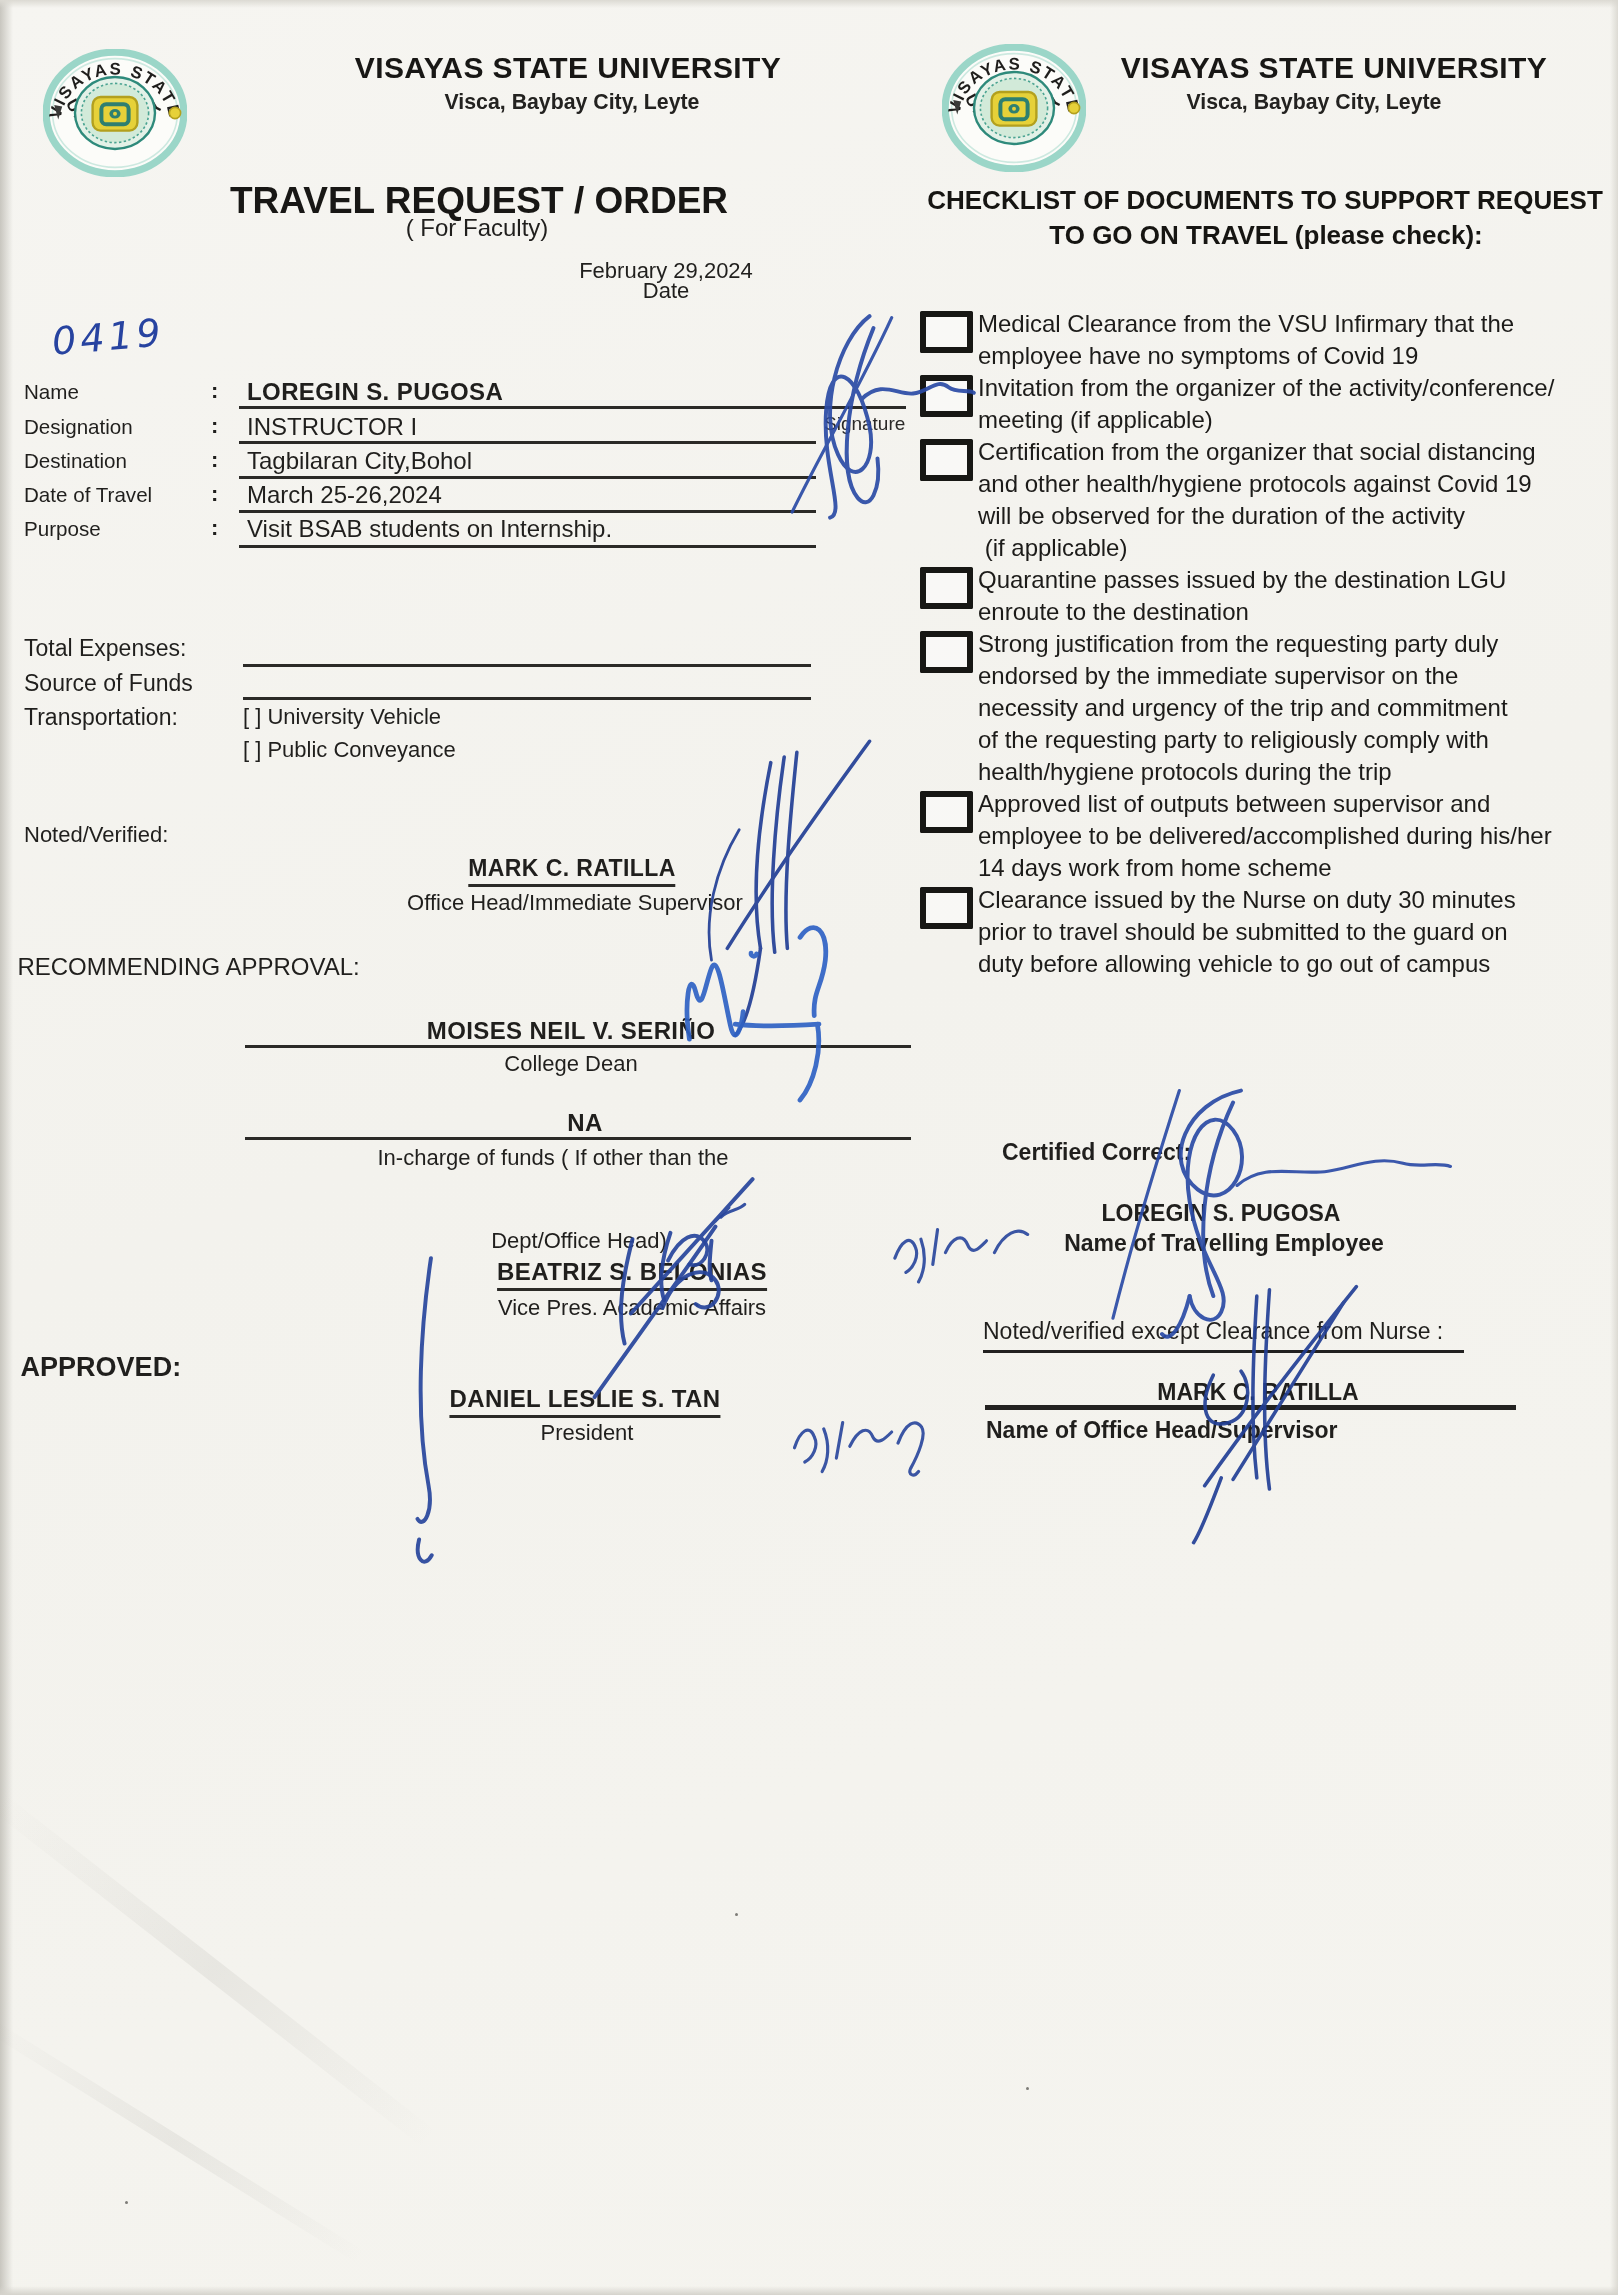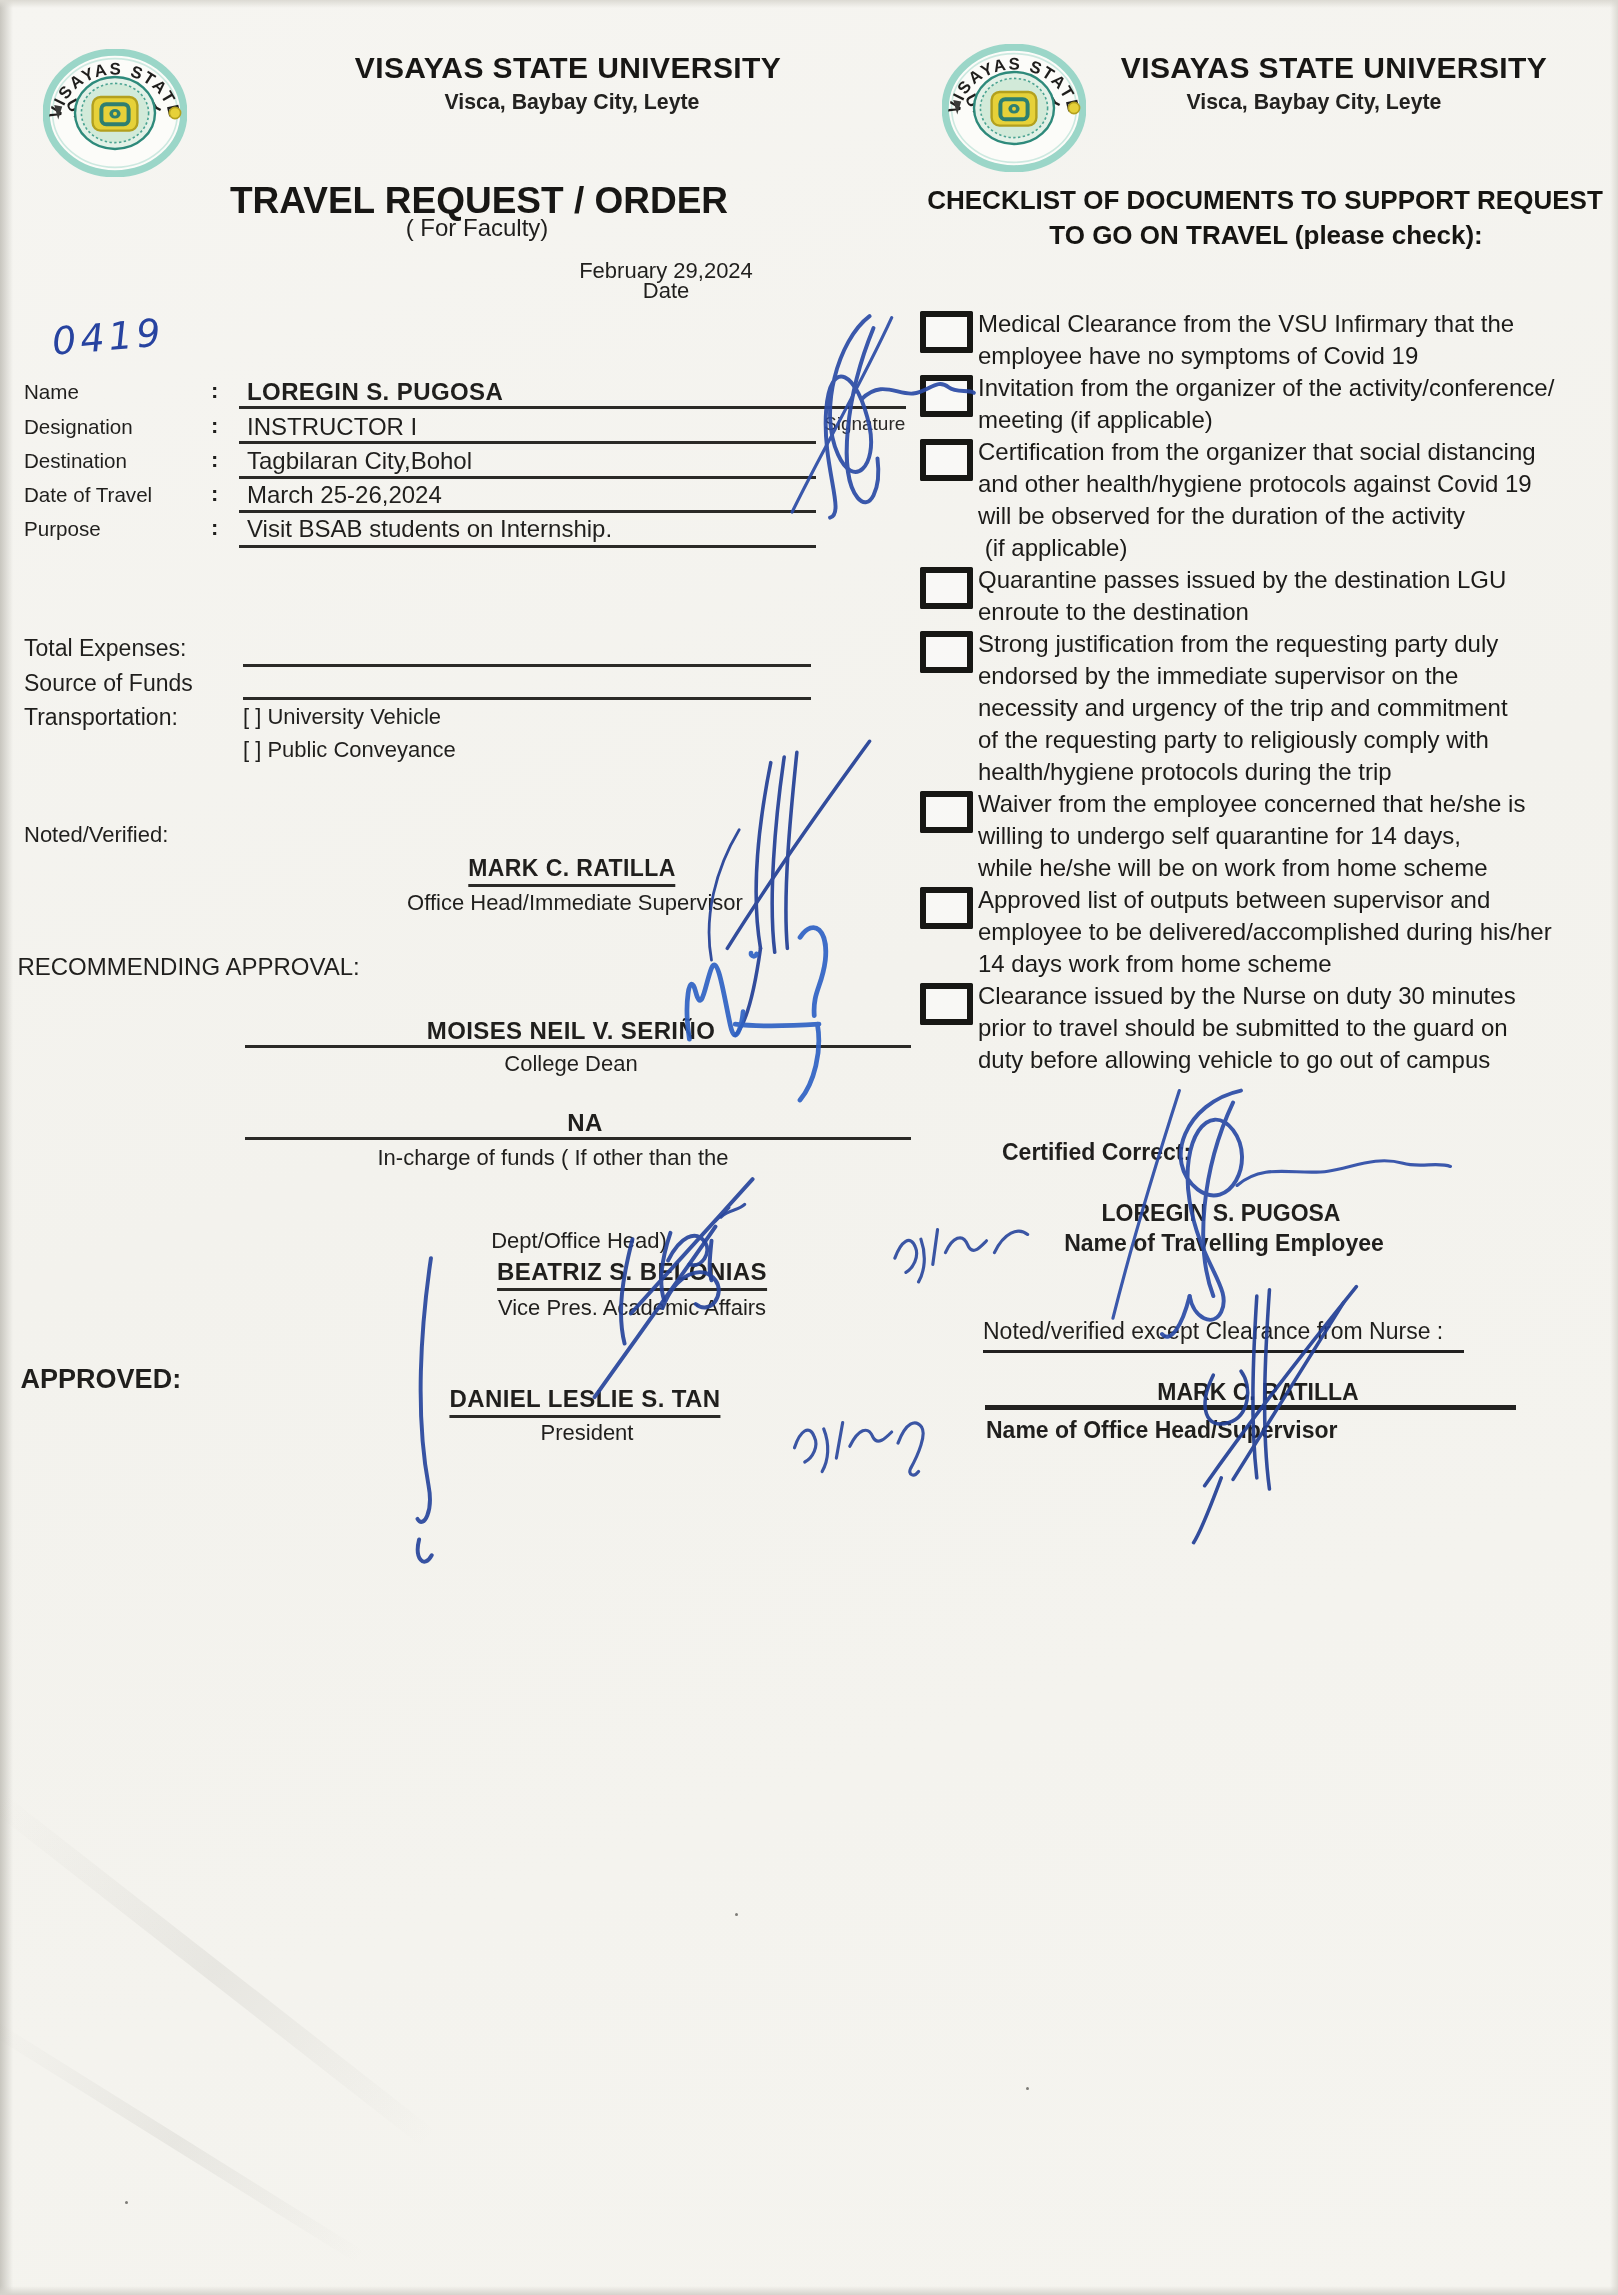--- a/index.html
+++ b/index.html
@@ -4,21 +4,21 @@
 <style>
   html,body { margin:0; padding:0; background:#6e6e6e; }
   .paper {
     position:relative; width:1619px; height:2295px;
     background:linear-gradient(160deg,#f6f5f1 0%,#f3f2ed 45%,#f5f4ef 100%);
     font-family:"Liberation Sans", sans-serif;
     color:#201f1d; overflow:hidden;
   }
   .abs { position:absolute; }
   .ctr { transform:translateX(-50%); white-space:nowrap; }
-  .b   { font-weight:bold;margin-top:12px; }
+  .b   { font-weight:bold; }
   .rule { position:absolute; height:3.2px; background:#2b2a27; }
   .uline { border-bottom:3.2px solid #2b2a27; padding-bottom:2.4px; }
 
   
   .uni   { font-size:30px; font-weight:bold; letter-spacing:0.4px; color:#181715; }
   .addr  { font-size:21.3px; color:#232220;font-weight:bold; }
   .ftitle{ font-size:37px; font-weight:bold; color:#181715; }
   .fsub  { font-size:24px; }
   .dateln{ font-size:22px; }
   .ctitle{ font-size:26px; font-weight:bold; color:#161512; }
@@ -220,26 +220,20 @@
     <div class="chk-item">
       <span class="chk-box"></span>
       <div class="chk-line">Strong justification from the requesting party duly</div>
       <div class="chk-line">endorsed by the immediate supervisor on the</div>
       <div class="chk-line">necessity and urgency of the trip and commitment</div>
       <div class="chk-line">of the requesting party to religiously comply with</div>
       <div class="chk-line">health/hygiene protocols during the trip</div>
     </div>
     <div class="chk-item">
       <span class="chk-box"></span>
-      <div class="chk-line">Waiver from the employee concerned that he/she is</div>
-      <div class="chk-line">willing to undergo self quarantine for 14 days,</div>
-      <div class="chk-line">while he/she will be on work from home scheme</div>
-    </div>
-    <div class="chk-item">
-      <span class="chk-box"></span>
       <div class="chk-line">Approved list of outputs between supervisor and</div>
       <div class="chk-line">employee to be delivered/accomplished during his/her</div>
       <div class="chk-line">14 days work from home scheme</div>
     </div>
     <div class="chk-item">
       <span class="chk-box"></span>
       <div class="chk-line">Clearance issued by the Nurse on duty 30 minutes</div>
       <div class="chk-line">prior to travel should be submitted to the guard on</div>
       <div class="chk-line">duty before allowing vehicle to go out of campus</div>
     </div>

